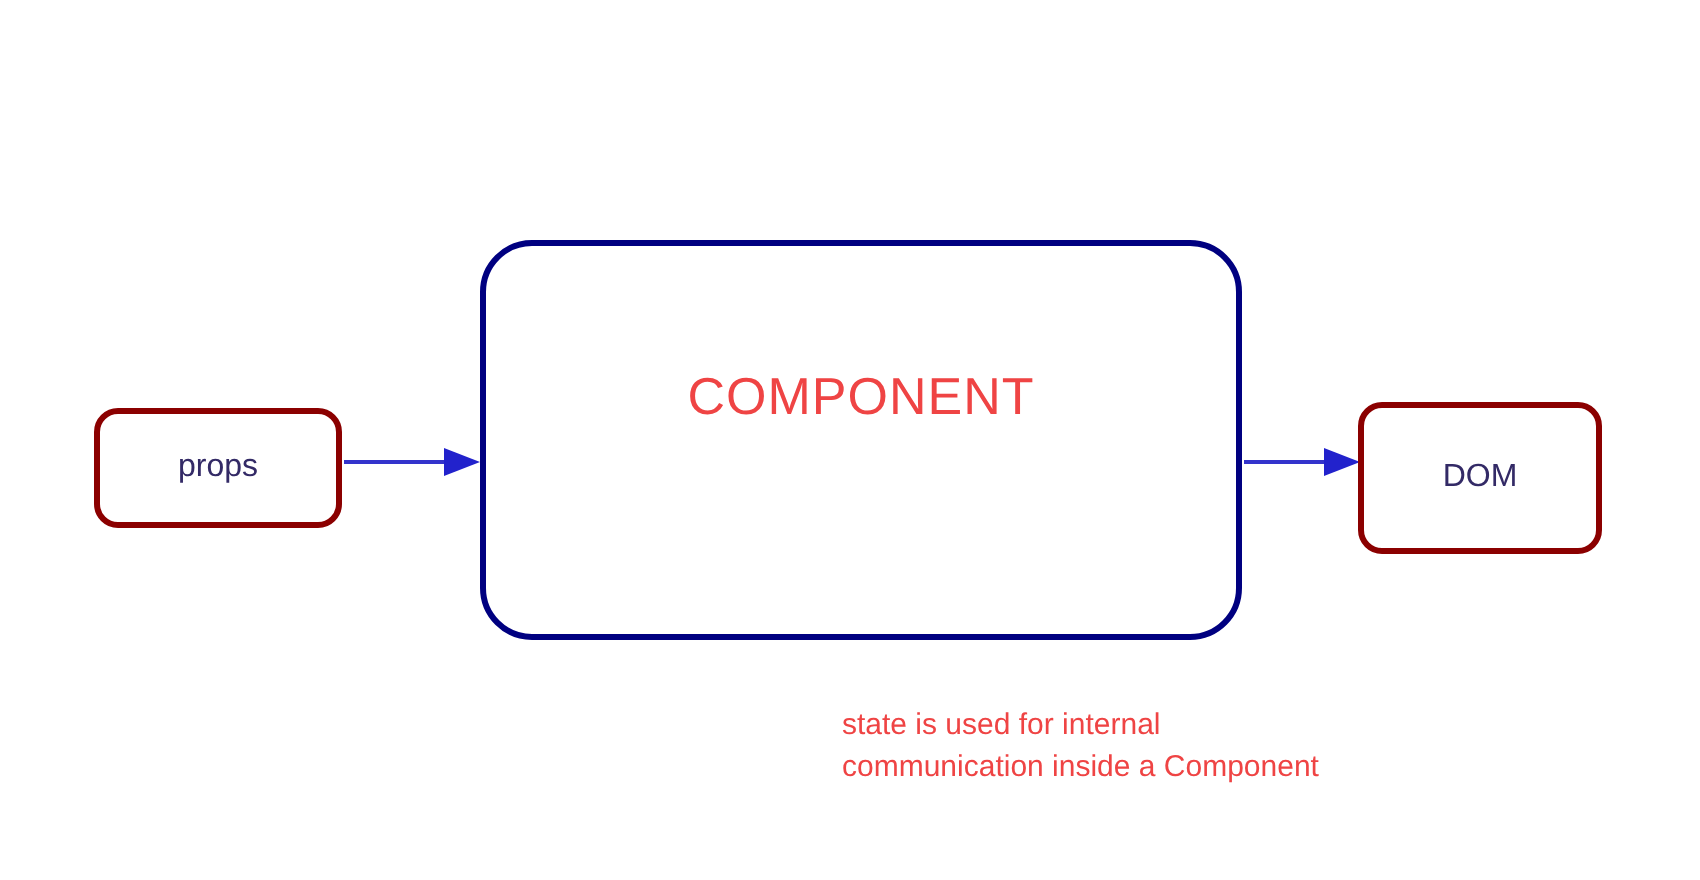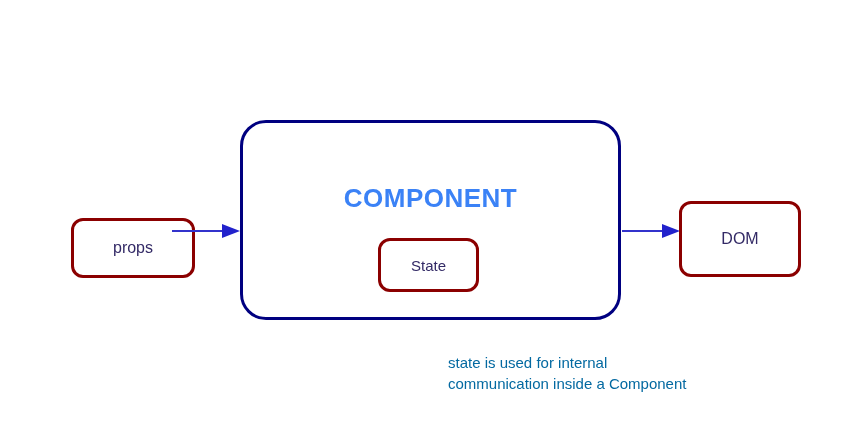--- a/index.html
+++ b/index.html
@@ -34,24 +34,23 @@
   .node-state {
     border: 3px solid #8b0000;
     border-radius: 12px;
     color: #332a66;
     font-size: 16px;
     font-weight: 400;
   }
 
   .node-props {
     left: 47px;
-    top: 218px;
+    top: 204px;
     width: 124px;
     height: 60px;
-    margin-left: 24px;
   }
 
   .node-dom {
     left: 679px;
     top: 201px;
     width: 122px;
     height: 76px;
   }
 
   .node-state {
@@ -72,23 +71,23 @@
     background: #ffffff;
     display: block;
   }
 
   .component-title {
     position: absolute;
     left: 0;
     right: 0;
     top: 60px;
     text-align: center;
-    color: #3b82f6;
+    color: #ef4444;
     font-size: 26px;
-    font-weight: bold;
+    font-weight: normal;
     letter-spacing: 0.5px;
   }
 
   
   .arrow-svg {
     position: absolute;
     overflow: visible;
   }
   .arrow-left {
     left: 170px;
@@ -99,24 +98,24 @@
   .arrow-right {
     left: 620px;
     top: 219px;
     width: 62px;
     height: 26px;
   }
 
   
   .caption {
     position: absolute;
-    left: 448px;
+    left: 421px;
     top: 352px;
     width: 340px;
-    color: #0369a1;
+    color: #ef4444;
     font-size: 15px;
     line-height: 21px;
     white-space: pre-line;
   }
 </style>
 </head>
 <body>
 
 <div id="canvas">
 
@@ -126,23 +125,20 @@
 
   <svg class="arrow-svg arrow-left" viewBox="0 0 72 26">
     <line x1="2" y1="12" x2="56" y2="12" stroke="#3333cc" stroke-width="2"></line>
     <polygon points="52,5 70,12 52,19" fill="#2222cc"></polygon>
   </svg>
 
   <div class="node node-component">
     <div class="component-title">COMPONENT</div>
   </div>
 
-  <div class="node node-state">
-    <span>State</span>
-  </div>
 
   <svg class="arrow-svg arrow-right" viewBox="0 0 62 26">
     <line x1="2" y1="12" x2="46" y2="12" stroke="#3333cc" stroke-width="2"></line>
     <polygon points="42,5 60,12 42,19" fill="#2222cc"></polygon>
   </svg>
 
   <div class="node node-dom">
     <span>DOM</span>
   </div>
 

